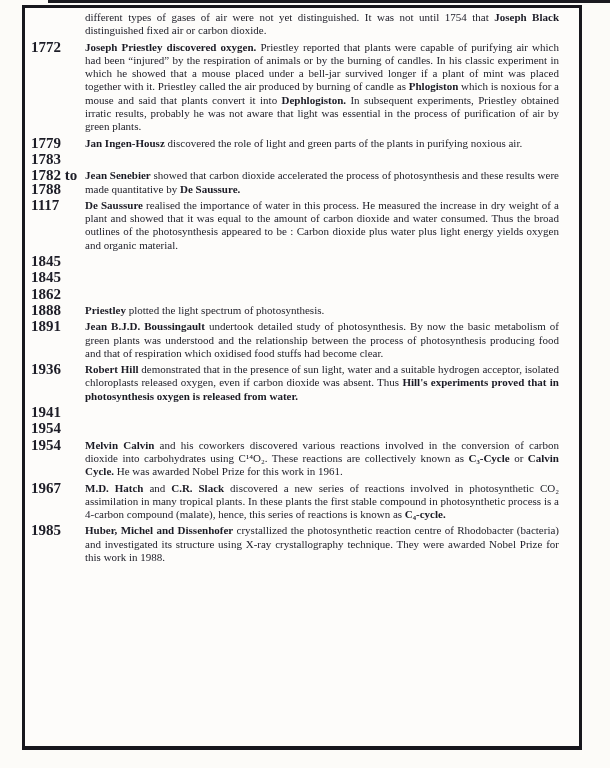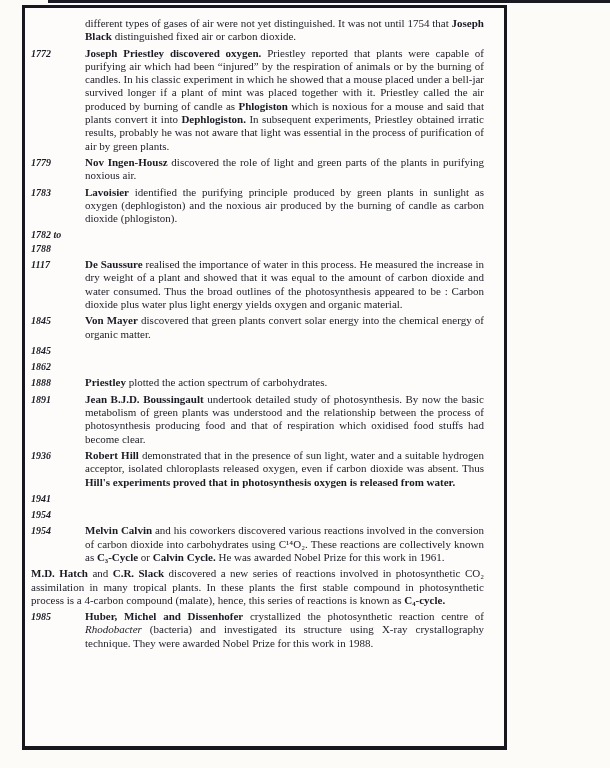--- a/index.html
+++ b/index.html
@@ -10,113 +10,112 @@
   }
   .page{
     position:relative;width:610px;height:768px;
     background:#fcfbf8;overflow:hidden;
   }
   .top-artifact{
     position:absolute;top:0;left:48px;right:0;height:3px;
     background:#1a1a20;
   }
   .frame{
-    position:absolute;left:22px;top:5px;width:485px;height:745px;
+    position:absolute;left:22px;top:5px;width:560px;height:745px;
     box-sizing:border-box;
     border:3px solid #17171d;
     border-bottom-width:4px;
     background:#fdfcfa;
-    padding:9px 20px 4px 6px;
+    padding:3px 20px 4px 6px;
     overflow:hidden;
   }
   .row{
     display:flex;
     margin-bottom:3px;
   }
   .year{
     flex:0 0 54px;width:54px;
     font-weight:bold;
-    font-size:10px;line-height:13.3px;
+    font-size:15px;line-height:13.3px;
     color:#1d1d27;
     white-space:pre-line;
-    font-style:italic;
   }
   .desc{
     flex:1;
     font-size:11px;line-height:13.3px;
     text-align:justify;
     color:#22222c;
   }
   .desc .b{font-weight:bold;color:#1b1b25;}
-  .desc .i{font-style:italic;margin-top:40px;}
+  .desc .i{margin-top:40px;}
 </style>
 </head>
 <body>
 
 <div class="page">
   <div class="top-artifact"></div>
   <div class="frame">
     <div class="rows">
         <div class="row">
           <div class="year"></div>
           <div class="desc"><span>different types of gases of air were not yet distinguished. It was not until 1754 that </span><span class="b">Joseph Black</span><span> distinguished fixed air or carbon dioxide.</span></div>
         </div>
         <div class="row">
           <div class="year">1772</div>
           <div class="desc"><span class="b">Joseph Priestley discovered oxygen.</span><span> Priestley reported that plants were capable of purifying air which had been “injured” by the respiration of animals or by the burning of candles. In his classic experiment in which he showed that a mouse placed under a bell-jar survived longer if a plant of mint was placed together with it. Priestley called the air produced by burning of candle as </span><span class="b">Phlogiston</span><span> which is noxious for a mouse and said that plants convert it into </span><span class="b">Dephlogiston.</span><span> In subsequent experiments, Priestley obtained irratic results, probably he was not aware that light was essential in the process of purification of air by green plants.</span></div>
         </div>
         <div class="row">
           <div class="year">1779</div>
-          <div class="desc"><span class="b">Nov Ingen-Housz</span><span> discovered the role of light and green parts of the plants in purifying noxious air.</span></div>
+          <div class="desc"><span class="b">Jan Ingen-Housz</span><span> discovered the role of light and green parts of the plants in purifying noxious air.</span></div>
         </div>
         <div class="row">
           <div class="year">1783</div>
-          <div class="desc"><span class="b">Lavoisier</span><span> identified the purifying principle produced by green plants in sunlight as oxygen (dephlogiston) and the noxious air produced by the burning of candle as carbon dioxide (phlogiston).</span></div>
         </div>
         <div class="row">
           <div class="year">1782 to
 1788</div>
+          <div class="desc"><span class="b">Jean Senebier</span><span> showed that carbon dioxide accelerated the process of photosynthesis and these results were made quantitative by </span><span class="b">De Saussure.</span></div>
         </div>
         <div class="row">
           <div class="year">1117</div>
           <div class="desc"><span class="b">De Saussure</span><span> realised the importance of water in this process. He measured the increase in dry weight of a plant and showed that it was equal to the amount of carbon dioxide and water consumed. Thus the broad outlines of the photosynthesis appeared to be : Carbon dioxide plus water plus light energy yields oxygen and organic material.</span></div>
         </div>
         <div class="row">
           <div class="year">1845</div>
-          <div class="desc"><span class="b">Von Mayer</span><span> discovered that green plants convert solar energy into the chemical energy of organic matter.</span></div>
         </div>
         <div class="row">
           <div class="year">1845</div>
         </div>
         <div class="row">
           <div class="year">1862</div>
         </div>
         <div class="row">
           <div class="year">1888</div>
-          <div class="desc"><span class="b">Priestley</span><span> plotted the action spectrum of carbohydrates.</span></div>
+          <div class="desc"><span class="b">Priestley</span><span> plotted the light spectrum of photosynthesis.</span></div>
         </div>
         <div class="row">
           <div class="year">1891</div>
           <div class="desc"><span class="b">Jean B.J.D. Boussingault</span><span> undertook detailed study of photosynthesis. By now the basic metabolism of green plants was understood and the relationship between the process of photosynthesis producing food and that of respiration which oxidised food stuffs had become clear.</span></div>
         </div>
         <div class="row">
           <div class="year">1936</div>
           <div class="desc"><span class="b">Robert Hill</span><span> demonstrated that in the presence of sun light, water and a suitable hydrogen acceptor, isolated chloroplasts released oxygen, even if carbon dioxide was absent. Thus </span><span class="b">Hill's experiments proved that in photosynthesis oxygen is released from water.</span></div>
         </div>
         <div class="row">
           <div class="year">1941</div>
         </div>
         <div class="row">
           <div class="year">1954</div>
         </div>
         <div class="row">
           <div class="year">1954</div>
           <div class="desc"><span class="b">Melvin Calvin</span><span> and his coworkers discovered various reactions involved in the conversion of carbon dioxide into carbohydrates using C¹⁴O₂. These reactions are collectively known as </span><span class="b">C₃-Cycle</span><span> or </span><span class="b">Calvin Cycle.</span><span> He was awarded Nobel Prize for this work in 1961.</span></div>
         </div>
         <div class="row">
+          <div class="year">1967</div>
           <div class="desc"><span class="b">M.D. Hatch</span><span> and </span><span class="b">C.R. Slack</span><span> discovered a new series of reactions involved in photosynthetic CO₂ assimilation in many tropical plants. In these plants the first stable compound in photosynthetic process is a 4-carbon compound (malate), hence, this series of reactions is known as </span><span class="b">C₄-cycle.</span></div>
         </div>
         <div class="row">
           <div class="year">1985</div>
           <div class="desc"><span class="b">Huber, Michel and Dissenhofer</span><span> crystallized the photosynthetic reaction centre of </span><span class="i">Rhodobacter</span><span> (bacteria) and investigated its structure using X-ray crystallography technique. They were awarded Nobel Prize for this work in 1988.</span></div>
         </div>
       </div>
   </div>
 </div>
 

